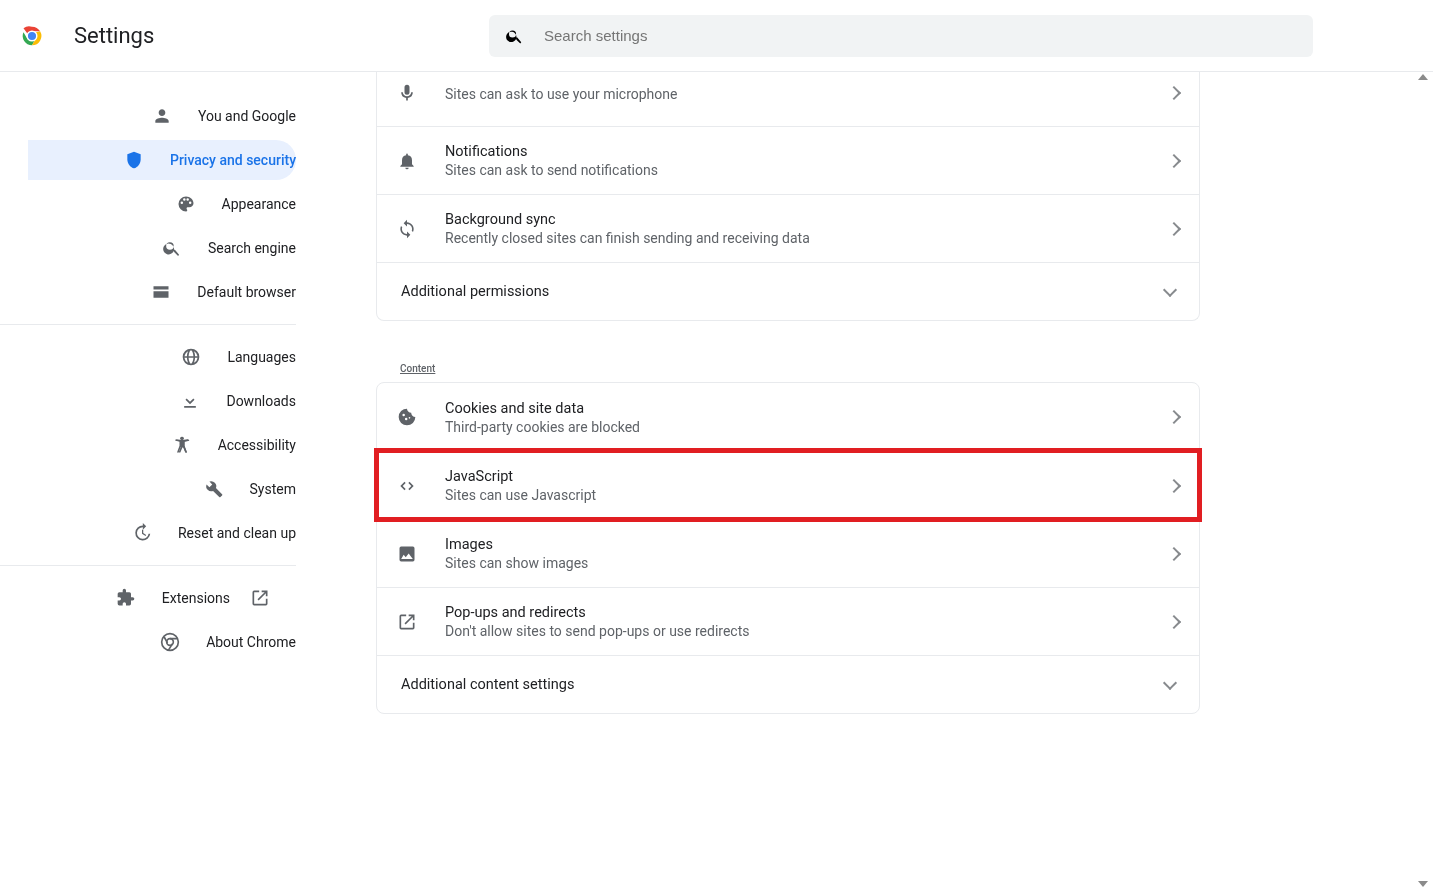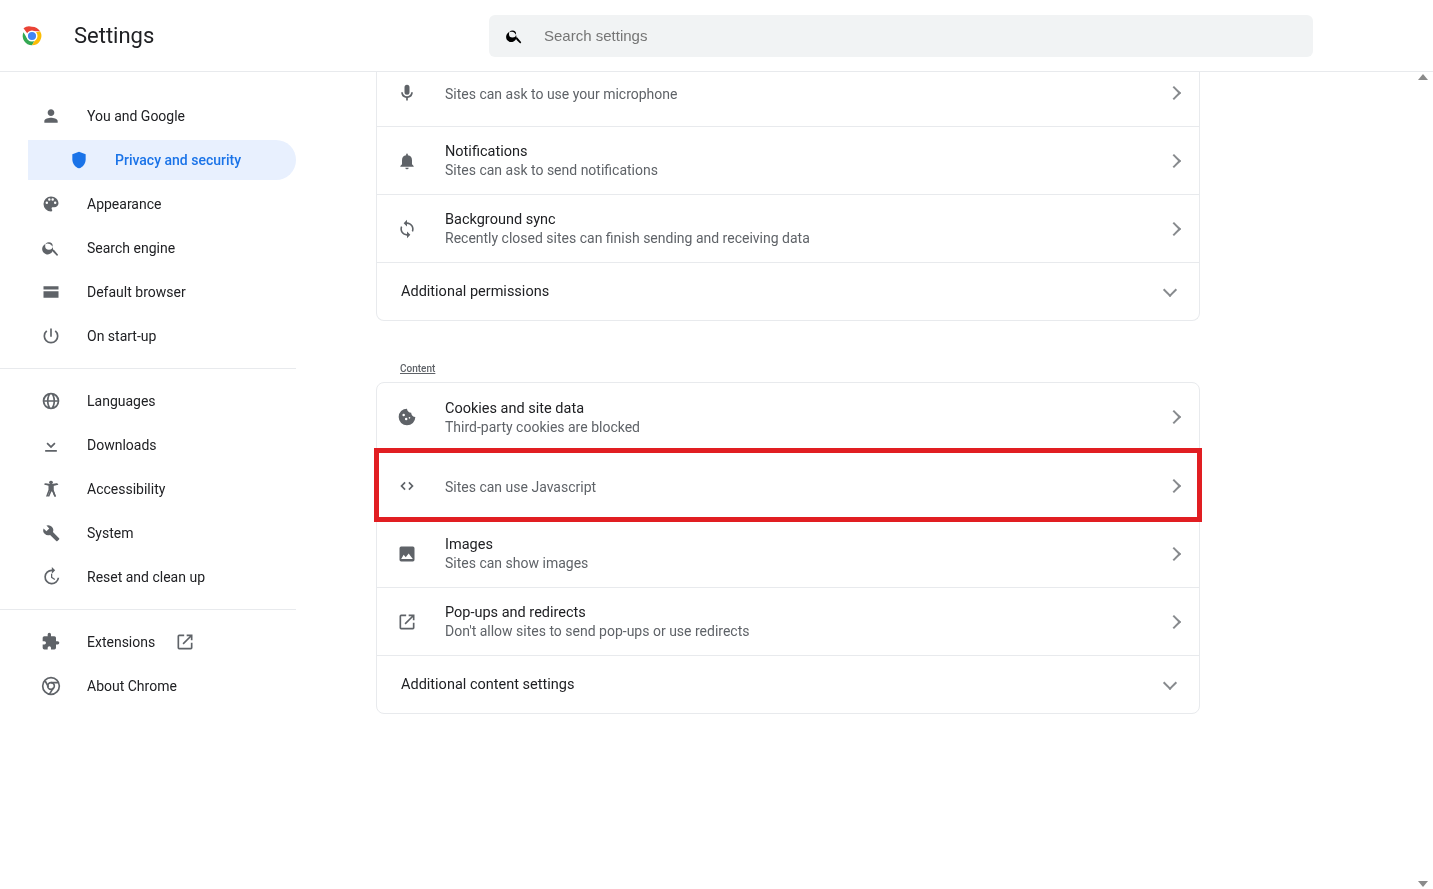--- a/index.html
+++ b/index.html
@@ -63,26 +63,27 @@
     }
     .sidebar {
       width: 296px;
       padding-top: 20px;
       overflow-y: auto;
     }
     .sidebar-item {
       display: flex;
       align-items: center;
       height: 40px;
-      padding-left: 41px;
+      padding-left: 12px;
       font-size: 14px;
       color: #202124;
       cursor: pointer;
       border-radius: 0 20px 20px 0;
       margin: 4px 0;
+      justify-content: flex-end;
     }
     .sidebar-item .row-icon {
       width: 20px;
       height: 20px;
       margin-right: 26px;
       fill: #5f6368;
       color: #5f6368;
     }
     .sidebar-item.active {
       background: #e8f0fe;
@@ -323,26 +324,20 @@
             <use href="#i-search"></use>
           </svg>
           <span>Search engine</span>
         </div>
         <div class="sidebar-item">
           <svg class="row-icon" viewBox="0 0 24 24">
             <use href="#i-browser"></use>
           </svg>
           <span>Default browser</span>
         </div>
-        <div class="sidebar-item">
-          <svg class="row-icon" viewBox="0 0 24 24">
-            <use href="#i-power"></use>
-          </svg>
-          <span>On start-up</span>
-        </div>
         <div class="sidebar-divider"></div>
         <div class="sidebar-item">
           <svg class="row-icon" viewBox="0 0 24 24">
             <use href="#i-globe"></use>
           </svg>
           <span>Languages</span>
         </div>
         <div class="sidebar-item">
           <svg class="row-icon" viewBox="0 0 24 24">
             <use href="#i-download"></use>
@@ -432,20 +427,21 @@
       <div class="row-title">Cookies and site data</div>
       <div class="row-sub">Third-party cookies are blocked</div>
     </div>
     <div class="chevron"></div>
   </div>
           <div class="setting-row highlight-red">
     <svg class="row-icon" viewBox="0 0 24 24">
               <use href="#i-code"></use>
             </svg>
     <div class="row-body">
+      <div class="row-title">JavaScript</div>
       <div class="row-sub">Sites can use Javascript</div>
     </div>
     <div class="chevron"></div>
   </div>
           <div class="setting-row">
     <svg class="row-icon" viewBox="0 0 24 24">
               <use href="#i-image"></use>
             </svg>
     <div class="row-body">
       <div class="row-title">Images</div>

